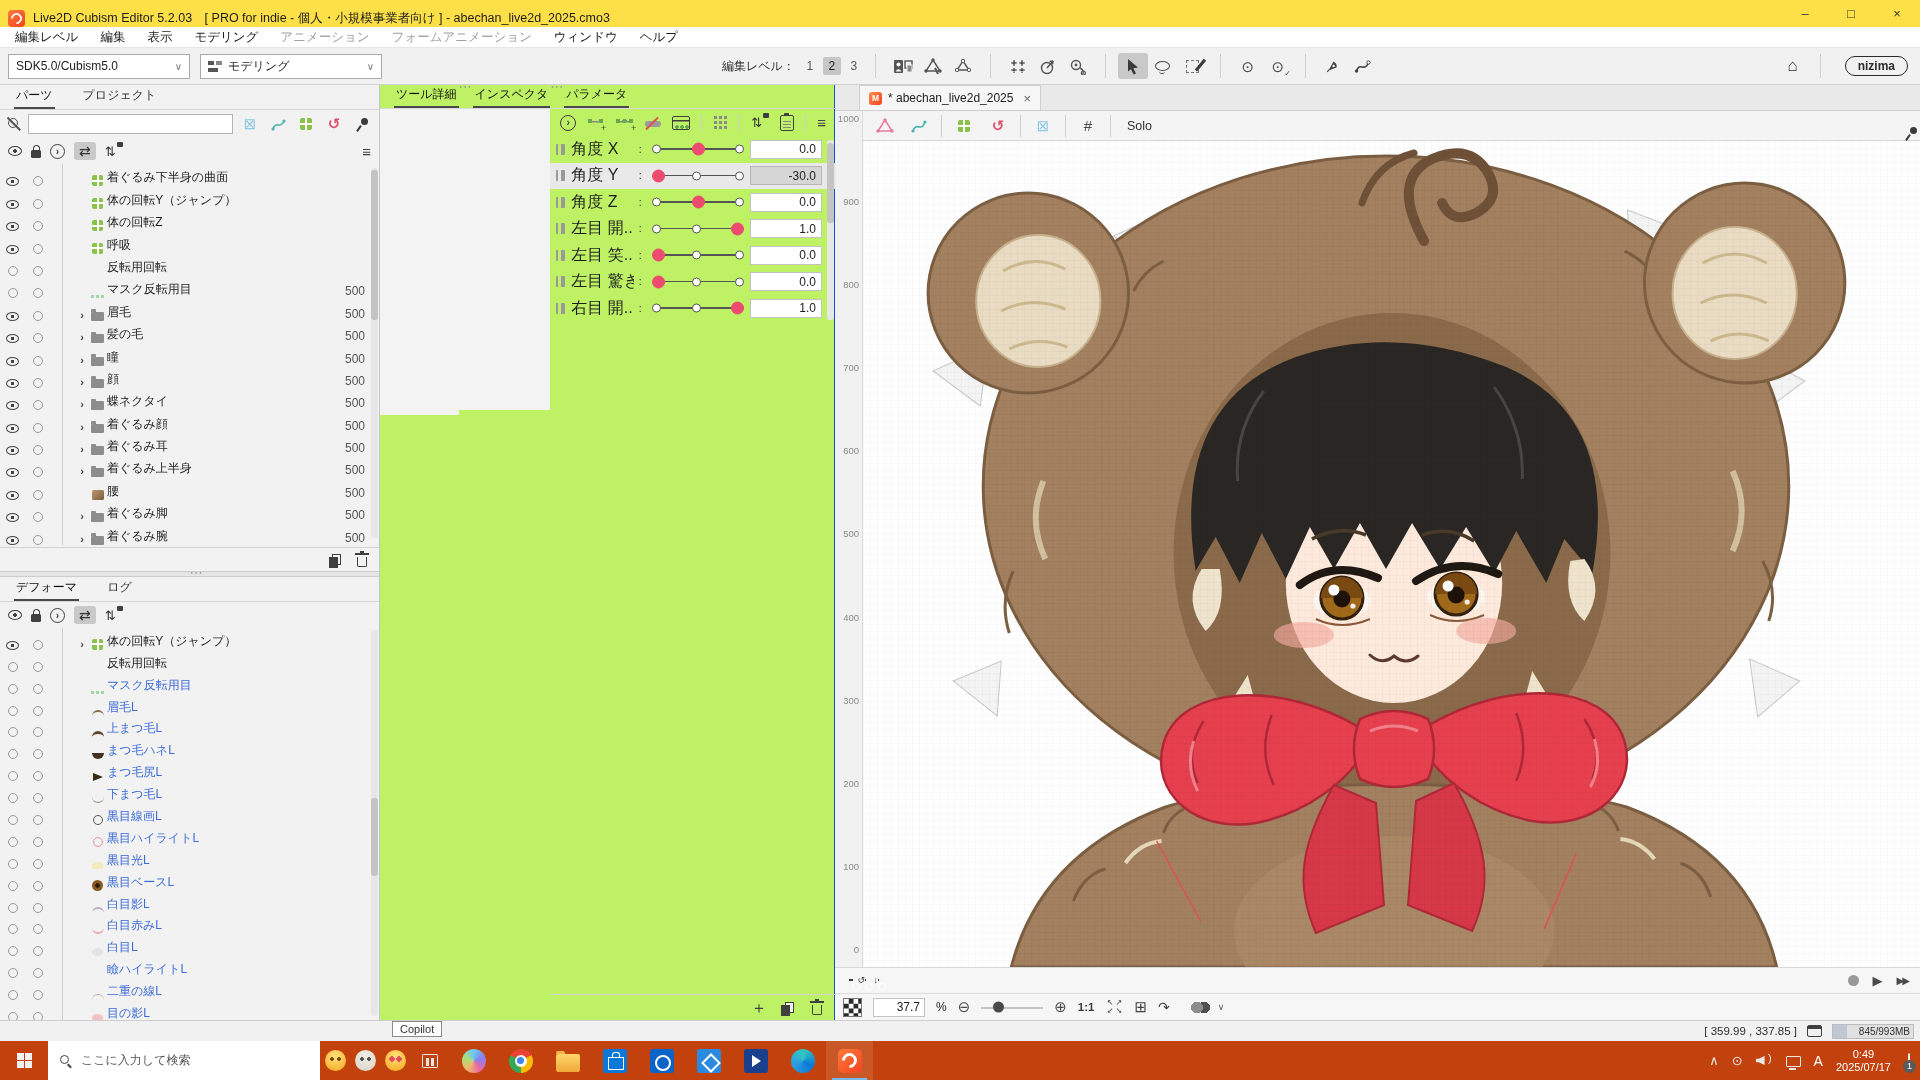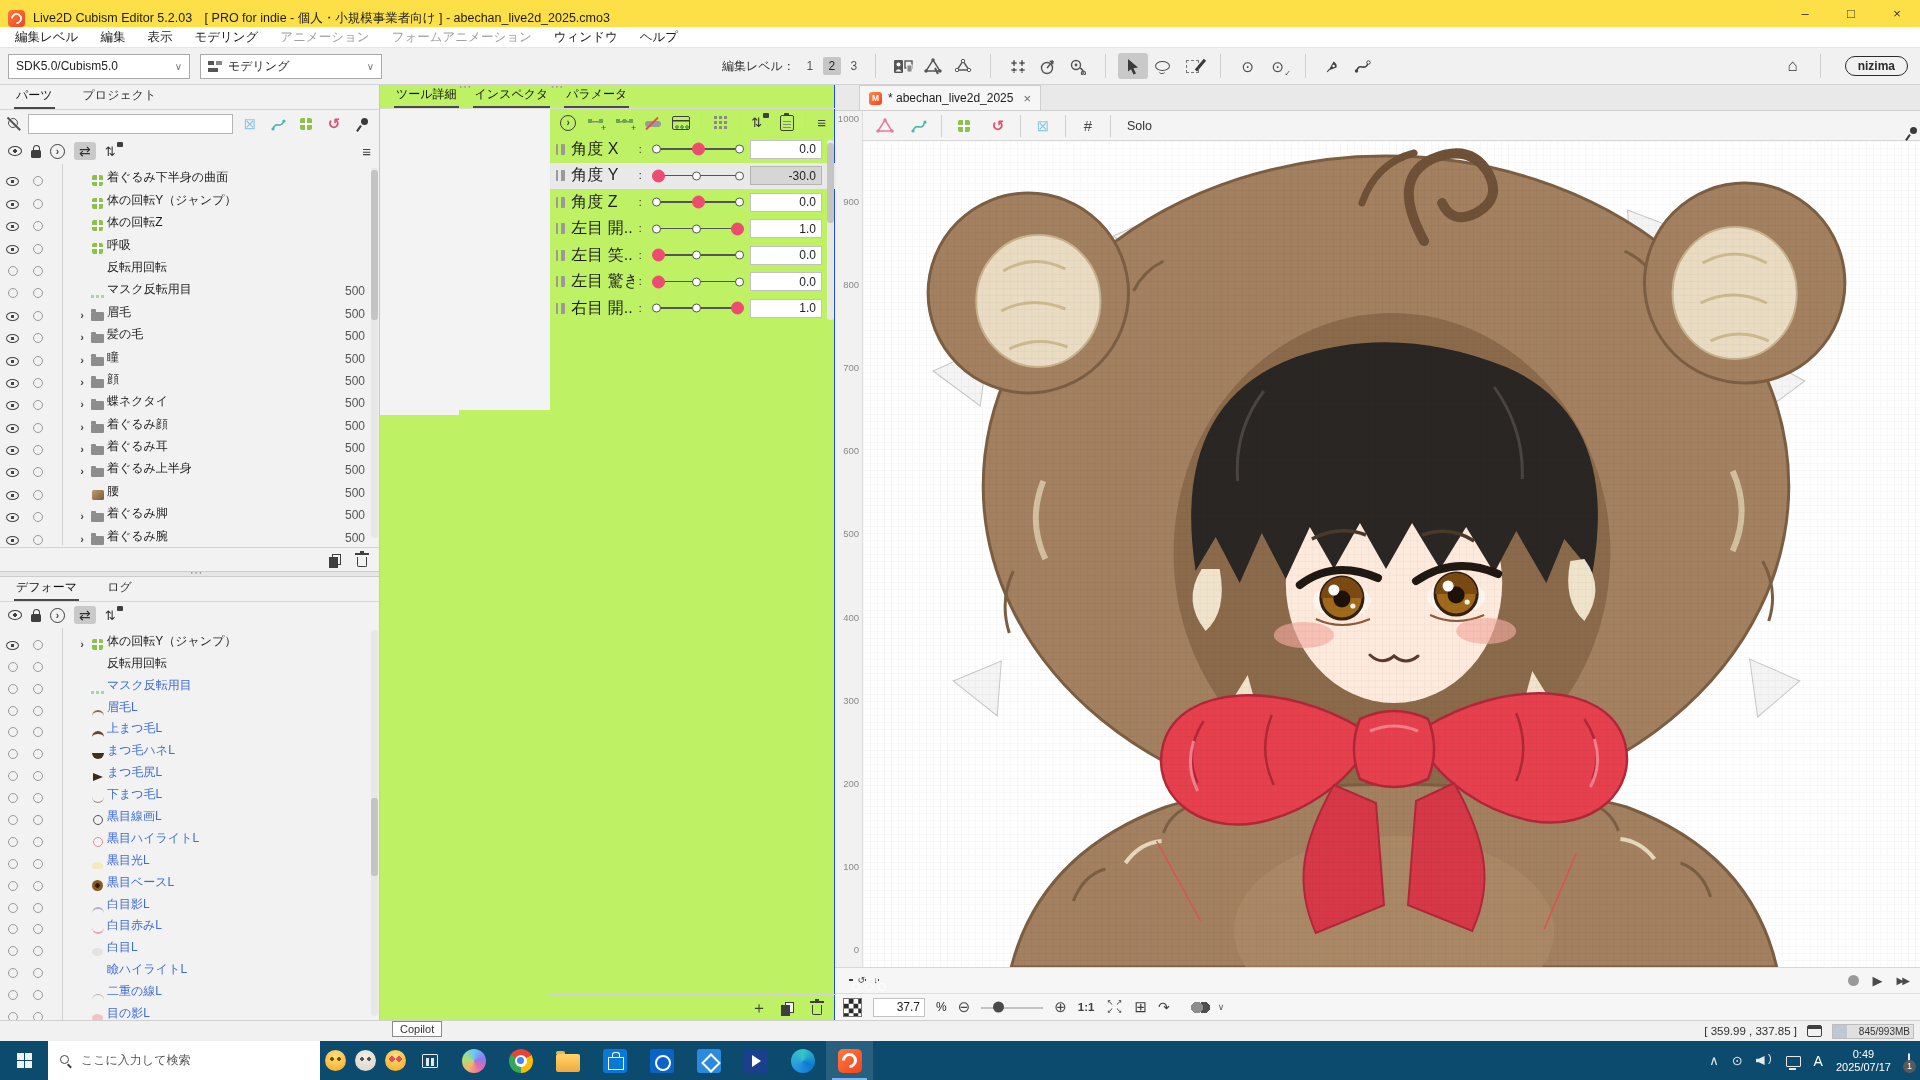--- a/index.html
+++ b/index.html
@@ -188,21 +188,21 @@
 .blendtgl{width:24px;height:13px;background:radial-gradient(circle 6px at 8px 6.5px,#8d8d8d 98%,transparent),radial-gradient(circle 6px at 15px 6.5px,#4f4f4f 98%,transparent)}
 .tglchev{font-size:9px;color:#555}
 
 .statusbar{height:21px;background:#f1f1f1;border-top:1px solid #cfcfcf;display:flex;align-items:center;justify-content:flex-end;gap:10px;padding-right:6px;font-size:11.5px;color:#2e2e2e;flex:none}
 .winico{width:15px;height:12px;border:1.5px solid #3f3f3f;border-radius:2px;position:relative}
 .winico::before{content:"";position:absolute;left:0;top:0;width:100%;height:3px;background:#3f3f3f}
 .membar{width:82px;height:15px;background:#e0e0e0;border:1px solid #bdbdbd;position:relative;display:flex;align-items:center;justify-content:flex-end;padding-right:3px;font-size:10px;color:#333}
 .membar::before{content:"";position:absolute;left:0;top:0;bottom:0;width:18%;background:#bfc7d2}
 .membar span{position:relative}
 
-.taskbar{height:39px;background:#0c4a6e;display:flex;align-items:center;color:#eee;flex:none}
+.taskbar{height:39px;background:#c2410c;display:flex;align-items:center;color:#eee;flex:none}
 .tbstart{width:48px;height:100%;display:flex;align-items:center;justify-content:center}
 .winlogo{width:15px;height:15px;background:linear-gradient(#f2f2f2,#f2f2f2) 0 0/7px 7px no-repeat,linear-gradient(#f2f2f2,#f2f2f2) 8px 0/7px 7px no-repeat,linear-gradient(#f2f2f2,#f2f2f2) 0 8px/7px 7px no-repeat,linear-gradient(#f2f2f2,#f2f2f2) 8px 8px/7px 7px no-repeat}
 .tbsearch{width:272px;height:100%;background:#fff;display:flex;align-items:center;gap:9px;padding:0 11px;color:#555;font-size:12px}
 .tbmag{width:13px;height:13px;position:relative;flex:none}
 .tbmag::before{content:"";position:absolute;left:1px;top:1px;width:7px;height:7px;border:1.6px solid #444;border-radius:50%}
 .tbmag::after{content:"";position:absolute;right:0;bottom:0;width:5px;height:1.8px;background:#444;transform:rotate(45deg)}
 .tbemoji{width:30px;height:100%;display:flex;align-items:center;justify-content:center}
 .emo{width:21px;height:21px;border-radius:50%}
 .emo1{background:radial-gradient(circle 2px at 7px 9px,#7a4a00 98%,transparent),radial-gradient(circle 2px at 14px 9px,#7a4a00 98%,transparent),radial-gradient(circle at 50% 30%,#ffe07a,#f5a81e)}
 .emo2{background:radial-gradient(circle 2px at 7px 9px,#555 98%,transparent),radial-gradient(circle 2px at 14px 9px,#555 98%,transparent),radial-gradient(circle at 50% 30%,#f2eee6,#d9d2c6)}

